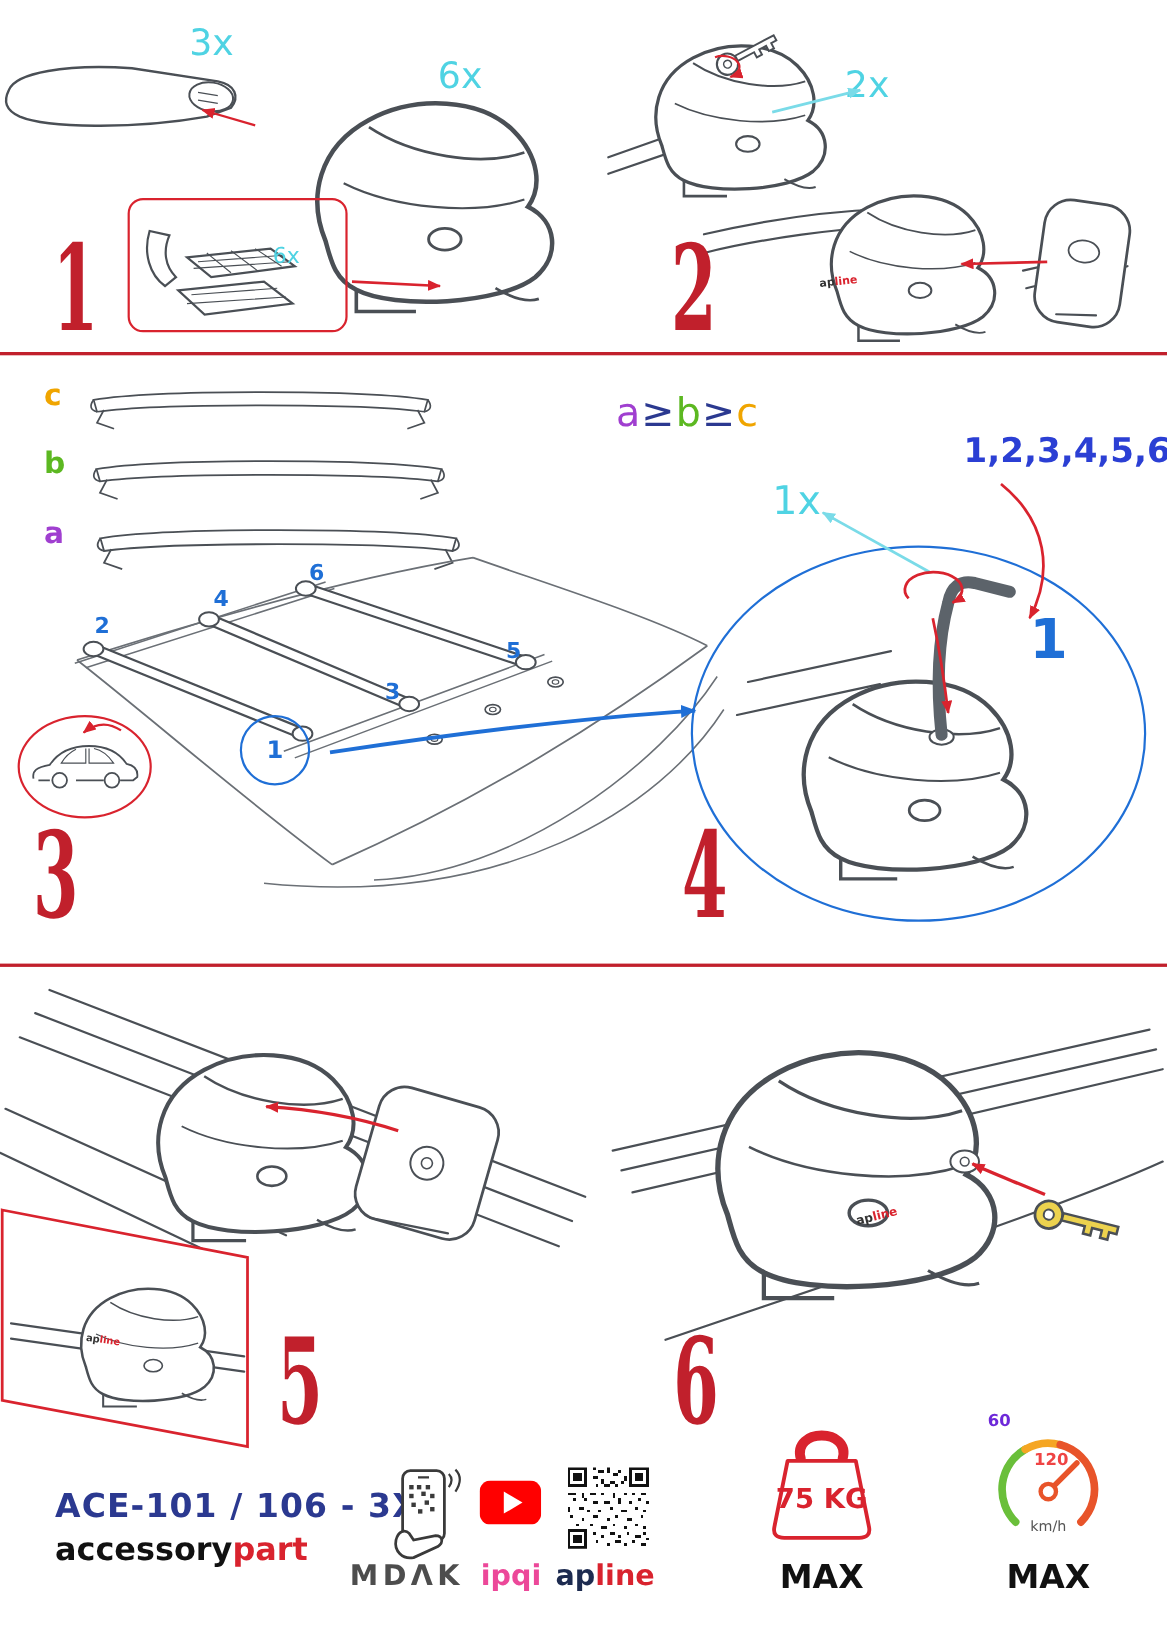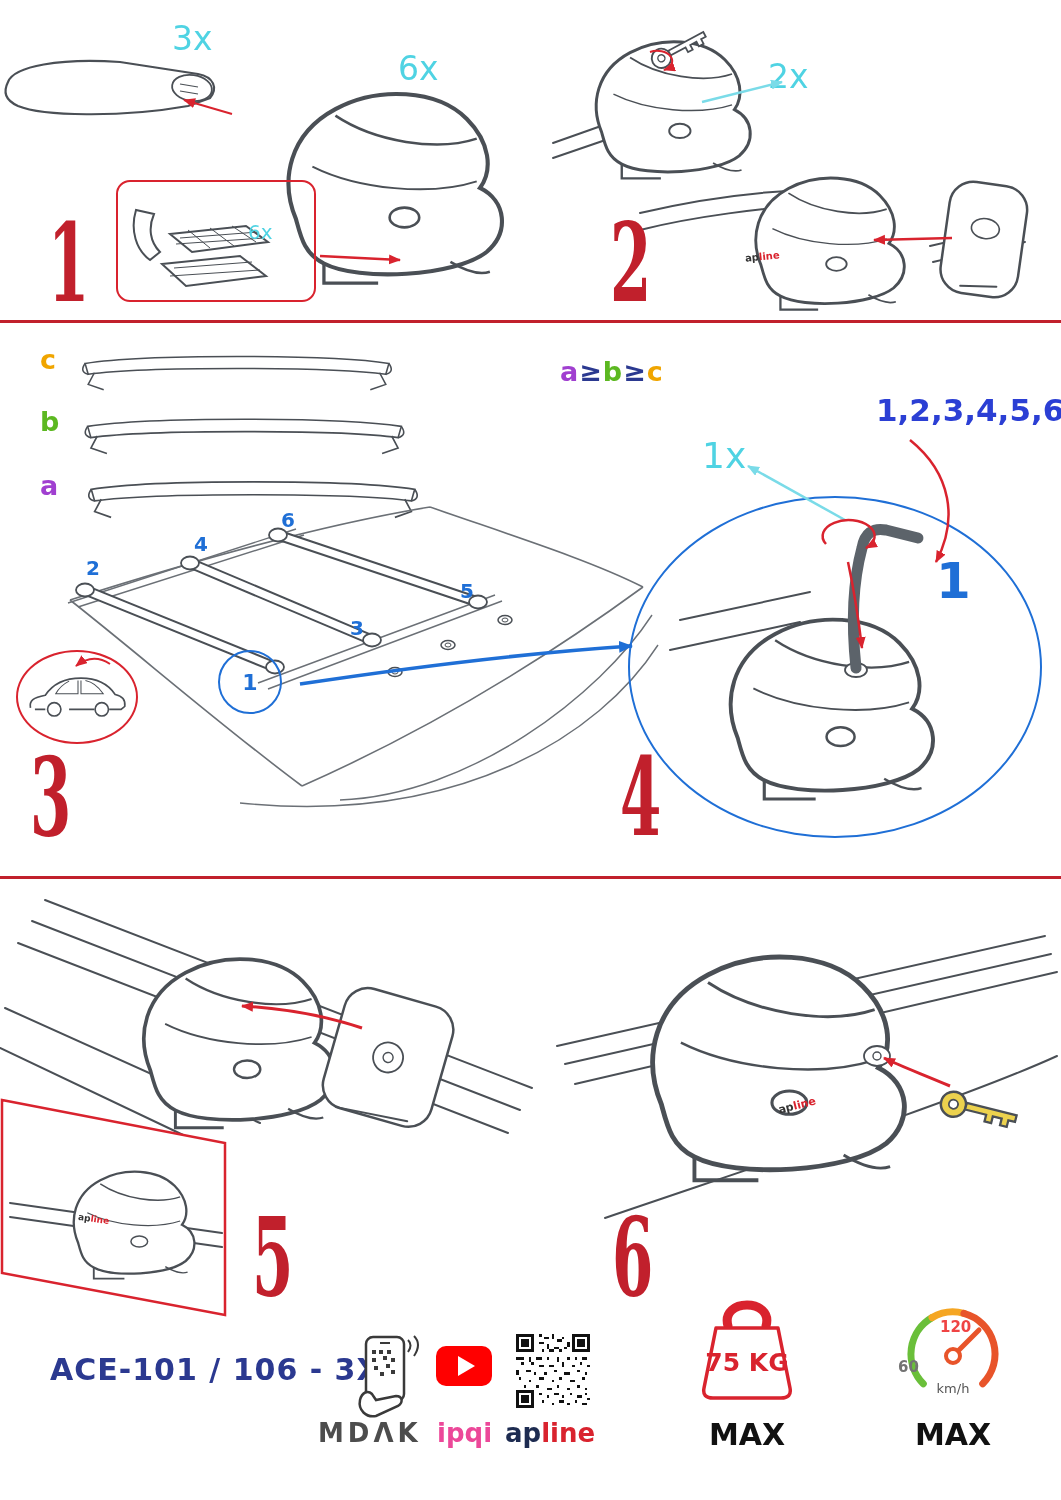--- a/index.html
+++ b/index.html
@@ -8,21 +8,21 @@
         font-family:"DejaVu Sans","Liberation Sans",sans-serif;color:#222}
   .abs{position:absolute}
   .hr{position:absolute;left:0;width:1061px;height:3px;background:#c1202c}
   .stepnum{position:absolute;color:#c1202c;font-family:"DejaVu Serif","Liberation Serif",serif;
            font-weight:700;font-size:108px;line-height:.85;transform:scaleX(.55);transform-origin:left top}
   .qty{position:absolute;color:#4fd3e3;font-size:33px;font-weight:400;line-height:1}
   .qty.small{font-size:20px}
   .posnum{position:absolute;color:#1f6fd6;font-size:20px;font-weight:bold;line-height:1}
   .sizelabel{position:absolute;font-size:27px;font-weight:bold;line-height:1}
   .c-orange{color:#f0a500}.c-green{color:#5cb821}.c-purple{color:#a03fd0}.c-dkblue{color:#2b3990}
-  .seq{position:absolute;font-size:27px;font-weight:bold;line-height:1;letter-spacing:1px}
+  .seq{position:absolute;font-size:36px;font-weight:normal;line-height:1;letter-spacing:1px}
   .order{position:absolute;color:#2b3fd4;font-size:31px;font-weight:bold;line-height:1}
   .big1{position:absolute;color:#1f6fd6;font-size:50px;font-weight:bold;line-height:1}
   .bluecircle{position:absolute;width:64px;height:64px;border:2.5px solid #1f6fd6;border-radius:50%;
               display:flex;align-items:center;justify-content:center}
   .bluecircle span{color:#1f6fd6;font-weight:bold;font-size:22px}
   .redellipse{position:absolute;border:2px solid #d9232e;border-radius:50%}
   .zoomellipse{position:absolute;border:2.5px solid #1f6fd6;border-radius:50%}
   .insetbox{position:absolute;border:2px solid #d9232e;border-radius:14px}
   .tinylogo{position:absolute;font-size:10px;font-weight:bold;line-height:1;white-space:nowrap}
   .t-ap{color:#333}.t-line{color:#d9232e}
@@ -217,20 +217,23 @@
     <ellipse cx="332" cy="168" rx="13" ry="10" fill="#fff" stroke="#4a4f55" stroke-width="1.8"></ellipse>
     <circle cx="332" cy="168" r="4" fill="#fff" stroke="#4a4f55" stroke-width="1.4"></circle>
     <g transform="translate(398,192) rotate(14)" style="color:#ecd24e">
       <use href="#sym-key" width="96" height="42"></use>
     </g>
   </svg>
   <span class="tinylogo" style="left:778px;top:1100px;font-size:11px;transform:rotate(-14deg)"><span class="t-ap">ap</span><span class="t-line">line</span></span>
   <div class="stepnum" style="left:612px;top:1212px">6</div>
 
   <span class="f-model" style="left:50px;top:1355px">ACE-101 / 106 - 3X</span>
+  <div class="f-brand" style="left:50px;top:1394px">
+    <span class="bk">accessory</span><span class="rd">part</span>
+  </div>
 
   <svg class="abs" style="left:336px;top:1334px" width="86" height="86" viewBox="0 0 86 86">
     <rect x="30" y="3" width="38" height="64" rx="7" fill="#fff" stroke="#3a3a3a" stroke-width="2.5"></rect>
     <path d="M44,9 L54,9" stroke="#3a3a3a" stroke-width="2"></path>
     <g fill="#3a3a3a">
       <rect x="36" y="16" width="4" height="4"></rect>
         <rect x="43" y="16" width="4" height="4"></rect>
         <rect x="51" y="16" width="4" height="4"></rect>
       <rect x="36" y="24" width="4" height="4"></rect>
         <rect x="47" y="22" width="4" height="4"></rect>
@@ -345,21 +348,21 @@
   <span class="weightval" style="left:690px;top:1350px;width:114px">75 KG</span>
   <span class="maxlabel" style="left:690px;top:1420px;width:114px">MAX</span>
 
   <svg class="abs" style="left:890px;top:1292px" width="126" height="112" viewBox="0 0 126 112">
     <path d="M33.3,91.7 A42,42 0 0 1 42,25.6" fill="none" stroke="#6abf3a" stroke-width="7" stroke-linecap="round"></path>
     <path d="M42,25.6 A42,42 0 0 1 73.9,21.4" fill="none" stroke="#f5a623" stroke-width="7" stroke-linecap="round"></path>
     <path d="M73.9,21.4 A42,42 0 0 1 92.7,91.7" fill="none" stroke="#e8542a" stroke-width="7" stroke-linecap="round"></path>
     <line x1="63" y1="64" x2="89" y2="38" stroke="#e8542a" stroke-width="5" stroke-linecap="round"></line>
     <circle cx="63" cy="64" r="7" fill="#fff" stroke="#e8542a" stroke-width="4"></circle>
   </svg>
-  <span class="speedlbl" style="left:898px;top:1360px;color:#737373">60</span>
+  <span class="speedlbl" style="left:898px;top:1284px;color:#6d28d9">60</span>
   <span class="speedlbl" style="left:940px;top:1320px;color:#ef4444">120</span>
   <span class="kmh" style="left:925px;top:1382px;width:56px">km/h</span>
   <span class="maxlabel" style="left:892px;top:1420px;width:122px">MAX</span>
 
   <svg class="abs" style="left:0;top:0;pointer-events:none;z-index:60" width="1061" height="1500" viewBox="0 0 1061 1500">
     <defs>
       <marker id="mR" markerWidth="14" markerHeight="12" refX="11" refY="5" orient="auto" markerUnits="userSpaceOnUse">
           <path d="M0,0 L12,5 L0,10 Z" fill="#d9232e"></path>
         </marker>
       <marker id="mB" markerWidth="16" markerHeight="14" refX="13" refY="6" orient="auto" markerUnits="userSpaceOnUse">

